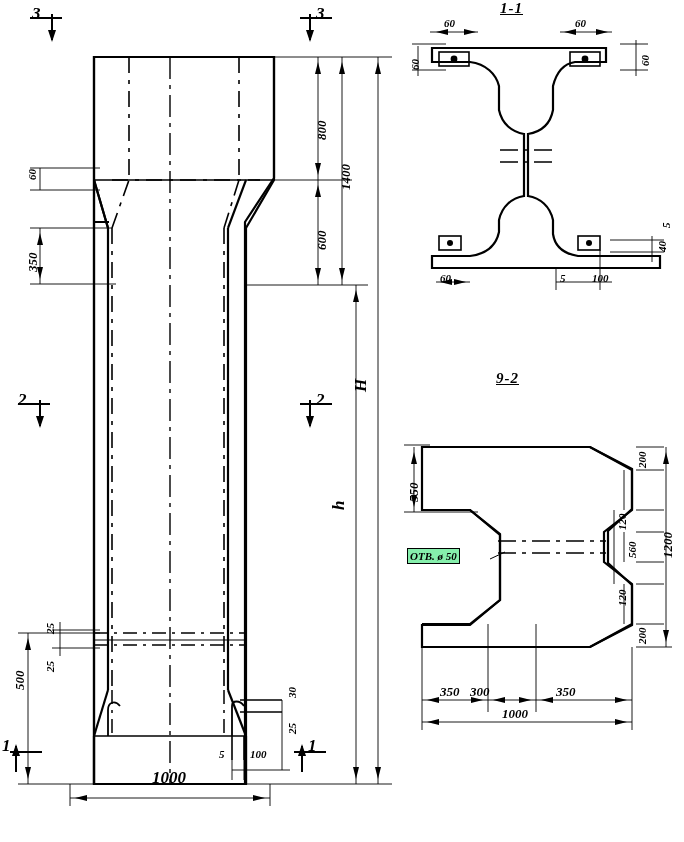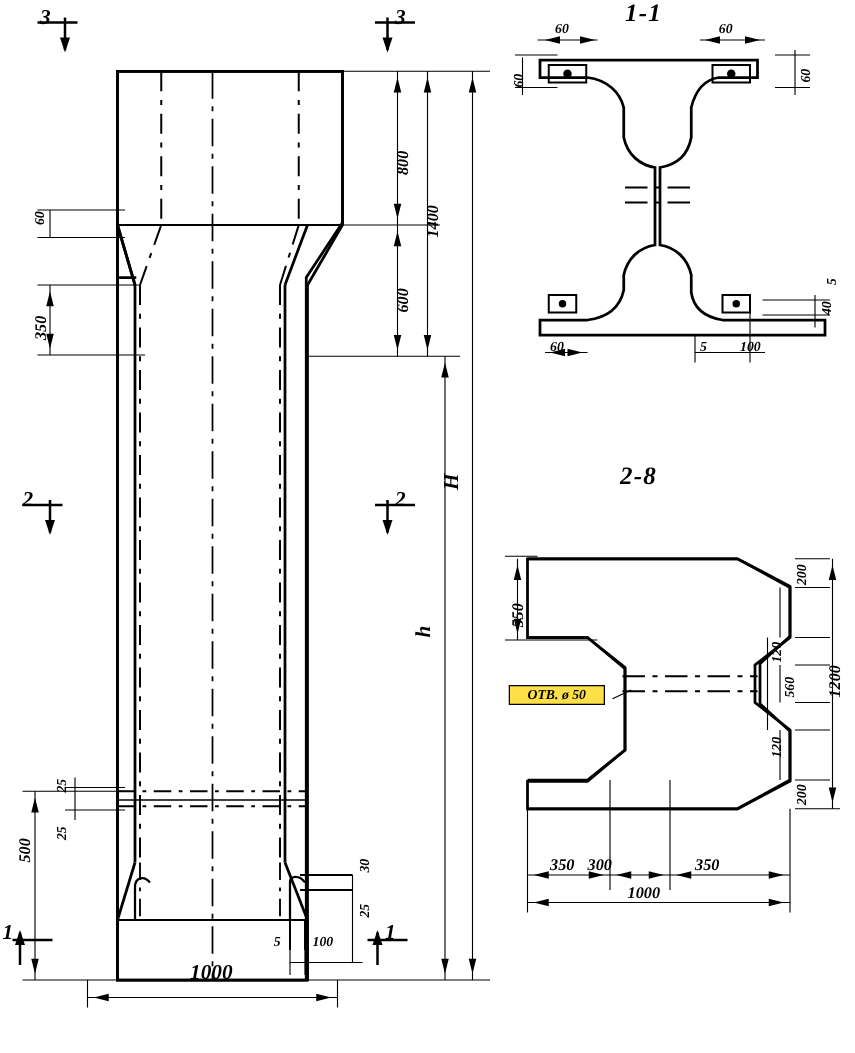--- a/index.html
+++ b/index.html
@@ -2,23 +2,23 @@
 <html><head>
 <meta charset="utf-8">
 <style>
   html,body{margin:0;padding:0;background:#fff;}
   body{width:684px;height:842px;font-family:"Liberation Serif",serif;}
   #stage{position:relative;width:684px;height:842px;overflow:hidden;background:#fff;}
   .lbl{position:absolute;font-family:"Liberation Serif",serif;font-weight:700;font-style:italic;white-space:nowrap;color:#000;}
   .lbl.s{font-size:11px;}
   .lbl.m{font-size:13px;}
   .lbl.b{font-size:17px;}
-  .lbl.t{font-size:20px;letter-spacing:1px;}
+  .lbl.t{font-size:15px;text-decoration:underline;letter-spacing:1px;}
   .rot90{transform:rotate(-90deg);transform-origin:left top;}
-  .boxlbl{position:absolute;border:1.4px solid #000;padding:1px 14px;font-size:11px;font-weight:700;font-style:italic;background:#fde047;}
+  .boxlbl{position:absolute;border:1.4px solid #000;padding:1px 2px;font-size:11px;font-weight:700;font-style:italic;background:#86efac;}
   svg{position:absolute;left:0;top:0;}
 </style>
 </head>
 <body>
 
 <div id="stage">
 
   <svg width="684" height="842">
     <g fill="none" stroke="#000" stroke-width="2" stroke-linecap="butt">
 
@@ -283,21 +283,21 @@
         <polygon points="627,722 615,719 615,725"></polygon>
       </g>
 
       <g stroke-width="1">
         <path d="M490,559 L505,552"></path>
       </g>
     </g>
   </svg>
 
   <div class="lbl t" style="left:500px;top:0px;">1-1</div>
-  <div class="lbl t" style="left:496px;top:370px;">2-8</div>
+  <div class="lbl t" style="left:496px;top:370px;">9-2</div>
 
   <div class="lbl b" style="left:32px;top:4px;">3</div>
   <div class="lbl b" style="left:316px;top:4px;">3</div>
   <div class="lbl b" style="left:18px;top:390px;">2</div>
   <div class="lbl b" style="left:316px;top:390px;">2</div>
   <div class="lbl b" style="left:2px;top:736px;">1</div>
   <div class="lbl b" style="left:308px;top:736px;">1</div>
 
   <div class="lbl m rot90" style="left:314px;top:140px;">800</div>
   <div class="lbl m rot90" style="left:338px;top:190px;">1400</div>

